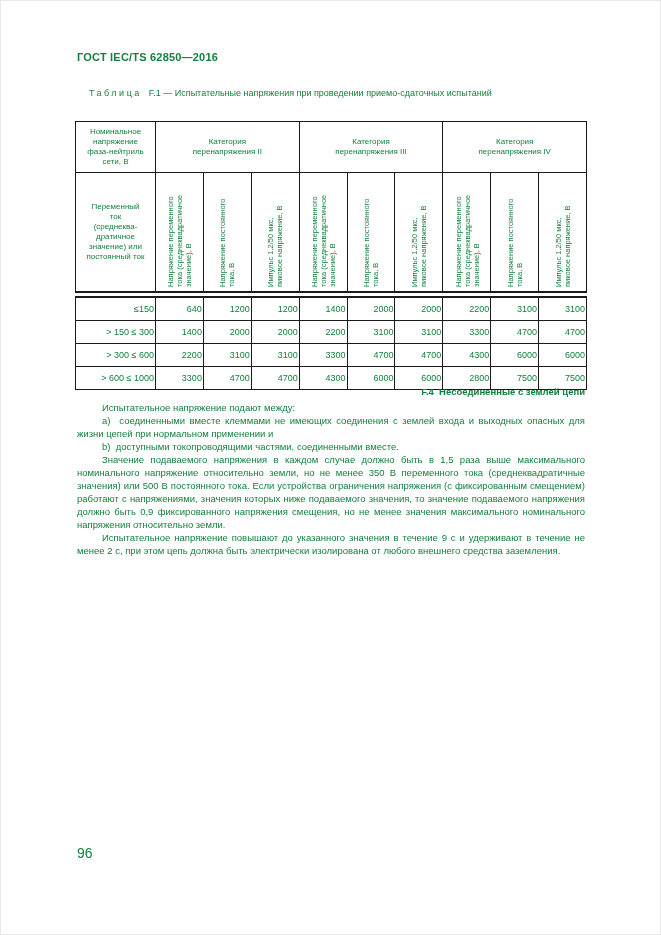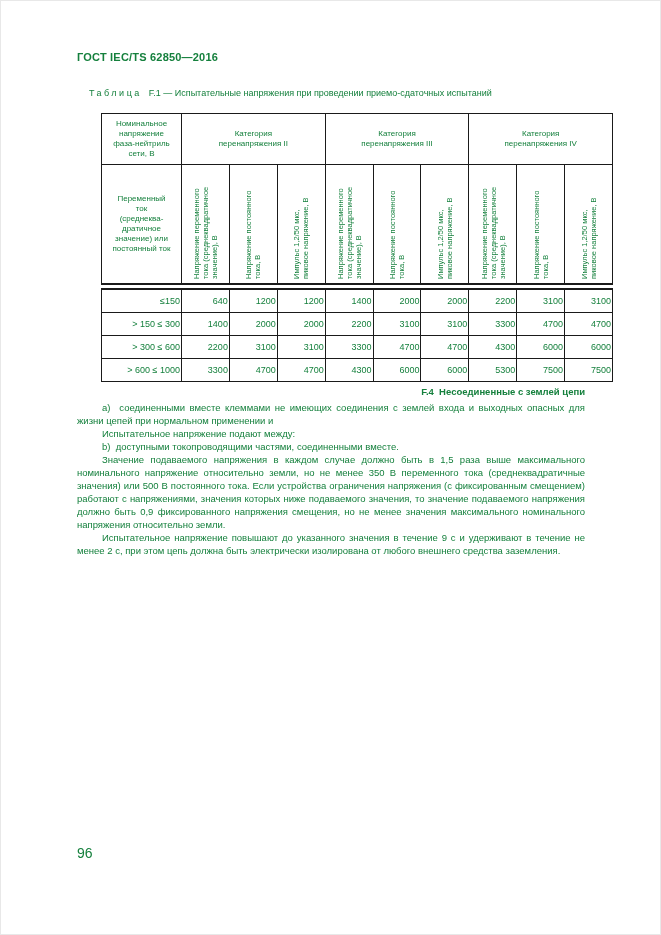--- a/index.html
+++ b/index.html
@@ -22,21 +22,21 @@
   }
   .caption {
     position: absolute;
     left: 77px; top: 88px;
     font-size: 9px;
     white-space: nowrap;
     margin-left: 12px;
   }
   .caption-label { letter-spacing: 2.5px; margin-right: 7px; }
 
-  .table-wrap { position: absolute; left: 75px; top: 113px; width: 511px; margin-left: 26px; }
+  .table-wrap { position: absolute; left: 75px; top: 121px; width: 511px; }
   .table-wrap table {
     border-collapse: collapse;
     table-layout: fixed;
     width: 511px;
   }
   .table-wrap td { border: 1px solid #1a1a1a; padding: 1px; }
 
   .thead-table { border: 1px solid #1a1a1a; border-bottom-width: 2px; }
   .thead-table td {
     text-align: center;
@@ -205,32 +205,32 @@
         <td>6000</td>
       </tr>
       <tr>
         <td>&gt; 600 ≤ 1000</td>
         <td>3300</td>
         <td>4700</td>
         <td>4700</td>
         <td>4300</td>
         <td>6000</td>
         <td>6000</td>
-        <td>5300</td>
+        <td>2800</td>
         <td>7500</td>
         <td>7500</td>
       </tr>
     </tbody>
       </table>
   </div>
 
   <div class="section">
     <div class="sec-heading">F.4&nbsp; Несоединенные с землей цепи</div>
+    <p>Испытательное напряжение подают между:</p>
     <p>a)&nbsp; соединенными вместе клеммами не имеющих соединения с землей входа и выходных опасных для жизни цепей при нормальном применении и</p>
-    <p>Испытательное напряжение подают между:</p>
     <p>b)&nbsp; доступными токопроводящими частями, соединенными вместе.</p>
     <p>Значение подаваемого напряжения в каждом случае должно быть в 1,5 раза выше максимального номинального напряжение относительно земли, но не менее 350 В переменного тока (среднеквадратичные значения) или 500 В постоянного тока. Если устройства ограничения напряжения (с фиксированным смещением) работают с напряжениями, значения которых ниже подаваемого значения, то значение подаваемого напряжения должно быть 0,9 фиксированного напряжения смещения, но не менее значения максимального номинального напряжения относительно земли.</p>
     <p>Испытательное напряжение повышают до указанного значения в течение 9 с и удерживают в течение не менее 2 с, при этом цепь должна быть электрически изолирована от любого внешнего средства заземления.</p>
   </div>
 
   <div class="page-number">96</div>
 
 </div>
 
 </body></html>

